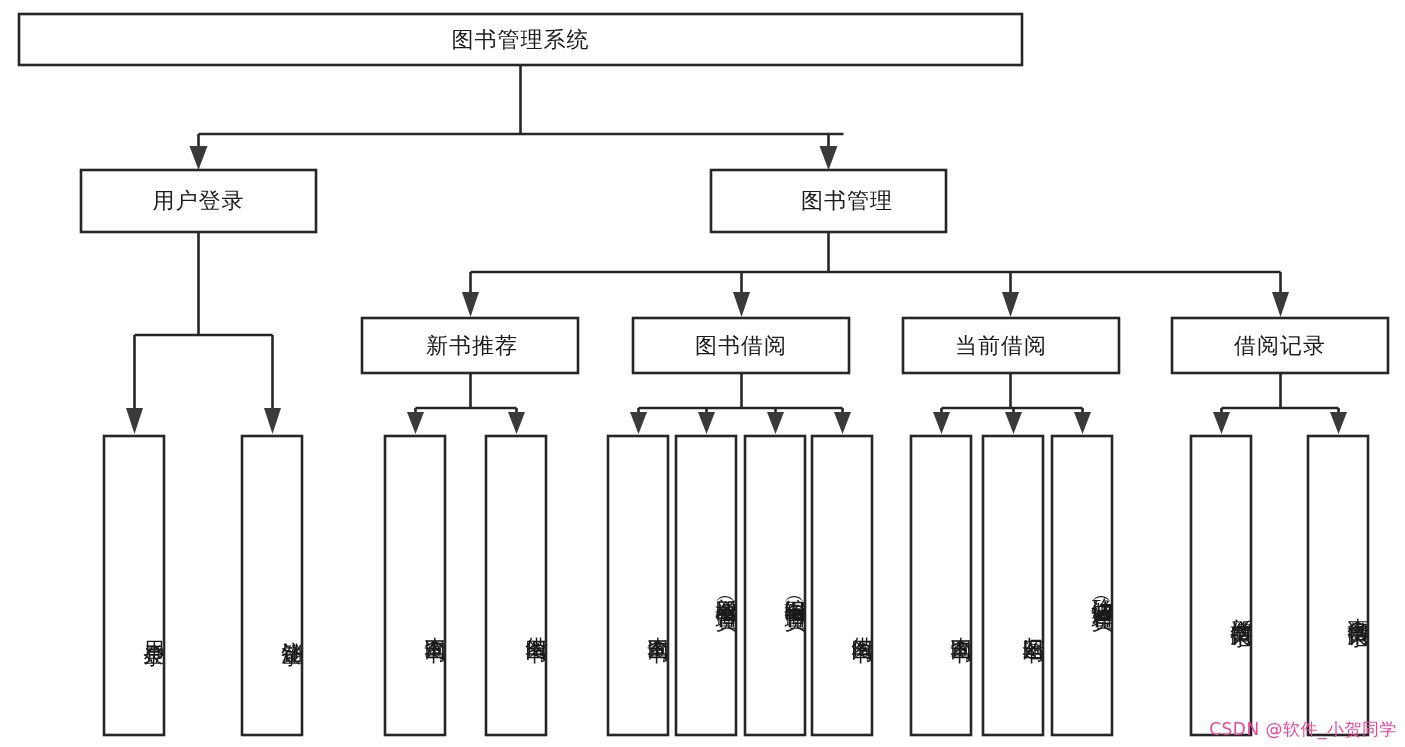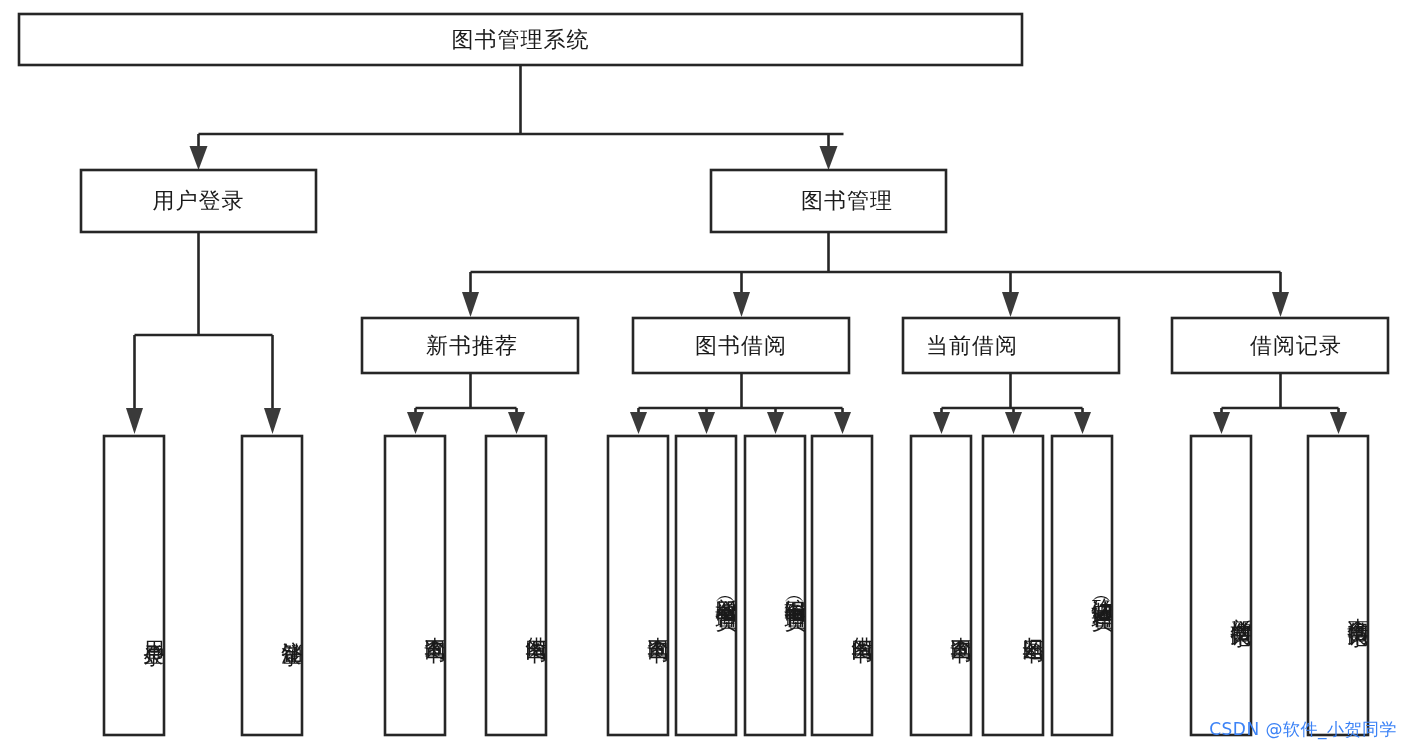--- a/index.html
+++ b/index.html
@@ -66,21 +66,21 @@
     color: #1a1a1a;
     letter-spacing: 1px;
     font-family: "DejaVu Sans", "Liberation Sans", sans-serif;
     pointer-events: none;
   }
   #watermark {
     position: absolute;
     right: 8px;
     bottom: 6px;
     font-size: 17px;
-    color: #3b82f6;
+    color: #ec4899;
     font-family: "DejaVu Sans", "Liberation Sans", sans-serif;
     letter-spacing: 0.5px;
     user-select: none;
   }
 </style>
 </head>
 <body>
 
 <div id="diagram-root">
 
@@ -195,23 +195,23 @@
   <div class="horiz-text-holder" style="left:19px; top:14px; width:1003px; height:51px;font-family:Liberation Serif, serif;">图书管理系统</div>
 
   <div class="horiz-text-holder" style="left:81px; top:170px; width:235px; height:62px;">用户登录</div>
 
   <div class="horiz-text-holder" style="left:711px; top:170px; width:272px; height:62px;">图书管理</div>
 
   <div class="horiz-text-holder" style="left:362px; top:318px; width:220px; height:55px;">新书推荐</div>
 
   <div class="horiz-text-holder" style="left:633px; top:318px; width:216px; height:55px;font-family:Liberation Mono, monospace;">图书借阅</div>
 
-  <div class="horiz-text-holder" style="left:854px; top:318px; width:236px; height:55px;">当前借阅</div>
-
-  <div class="horiz-text-holder" style="left:1172px; top:318px; width:216px; height:55px;padding-left:16px;">借阅记录</div>
+  <div class="horiz-text-holder" style="left:883px; top:318px; width:236px; height:55px;">当前借阅</div>
+
+  <div class="horiz-text-holder" style="left:1172px; top:318px; width:216px; height:55px;">借阅记录</div>
 
   <div class="vert-text-holder" style="left:104px; top:520px; width:60px; height:215px;">用户登录</div>
 
   <div class="vert-text-holder" style="left:242px; top:520px; width:60px; height:215px;">注销登录</div>
 
   <div class="vert-text-holder" style="left:385px; top:512px; width:60px; height:223px;">查询图书</div>
 
   <div class="vert-text-holder" style="left:486px; top:512px; width:60px; height:223px;">借阅图书</div>
 
   <div class="vert-text-holder" style="left:608px; top:512px; width:60px; height:223px;">查询图书</div>

